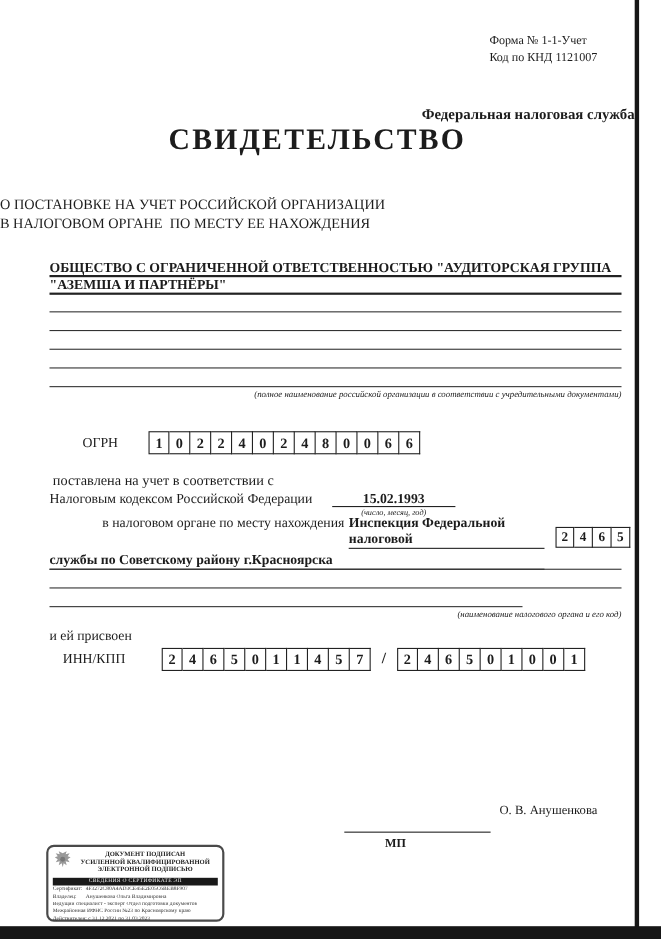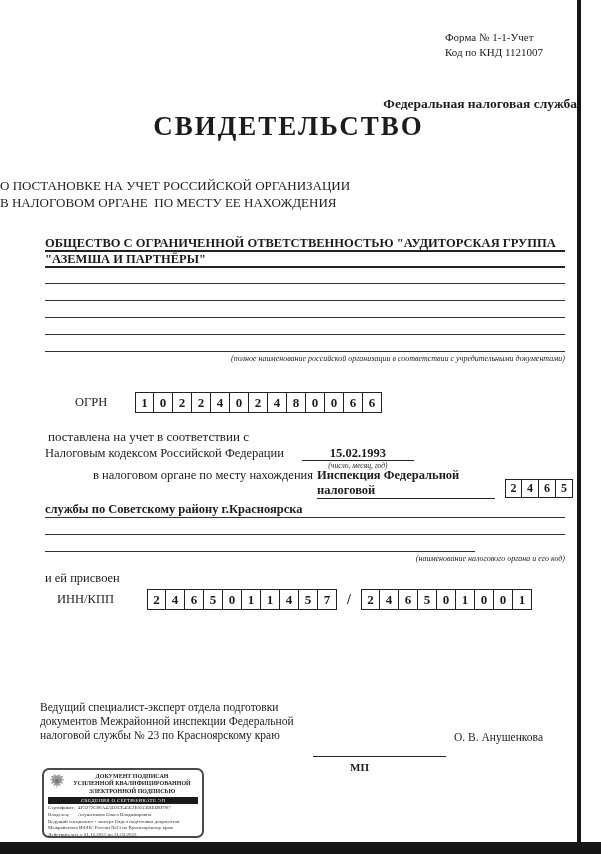--- a/index.html
+++ b/index.html
@@ -179,25 +179,20 @@
         <div>6</div>
         <div>5</div>
         <div>0</div>
         <div>1</div>
         <div>0</div>
         <div>0</div>
         <div>1</div>
       </div>
   </div>
 
-  <div class="abs official">
-    <div>Ведущий специалист-эксперт отдела подготовки</div>
-    <div>документов Межрайонной инспекции Федеральной</div>
-    <div>налоговой службы № 23 по Красноярскому краю</div>
-  </div>
 
   <div class="abs signer">О. В. Анушенкова</div>
 
   <div class="abs sig-area">
     <span class="mp">МП</span>
   </div>
 
   <div class="abs stamp">
     <div class="stamp-head">
       <span>

